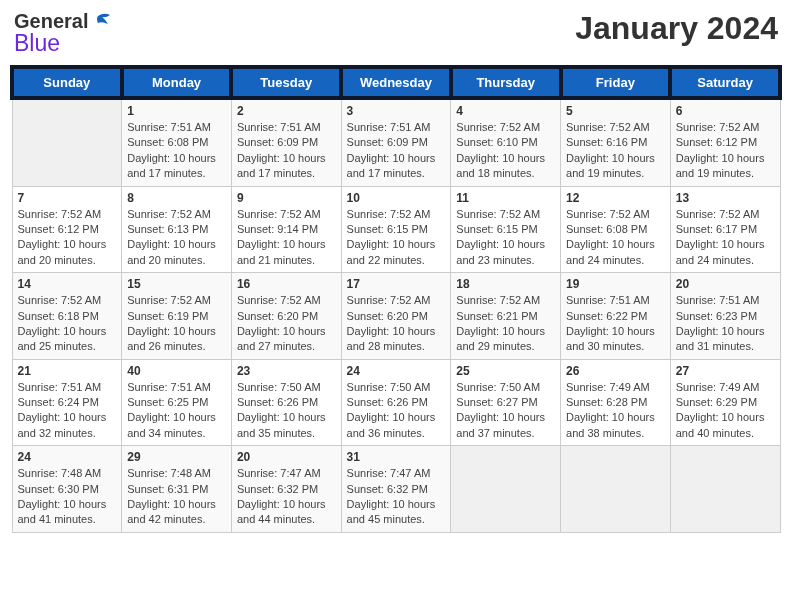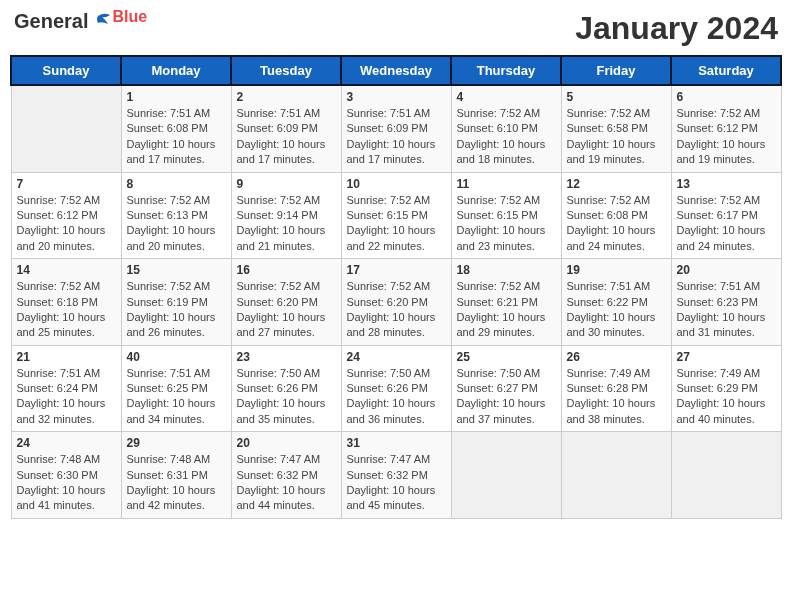--- a/index.html
+++ b/index.html
@@ -12,20 +12,21 @@
     }
     .header {
       display: flex;
       justify-content: space-between;
       align-items: flex-start;
       margin-bottom: 8px;
       padding: 0 4px;
     }
     .logo {
       display: flex;
+      flex-direction: column;
       align-items: flex-start;
     }
     .logo-row {
       display: flex;
       align-items: center;
       line-height: 1;
     }
     .title-block {
       text-align: center;
     }
@@ -42,21 +43,21 @@
       width: 100%;
       border-collapse: collapse;
       table-layout: fixed;
     }
     thead tr th {
       background-color: #1565C0;
       color: #fff;
       padding: 6px 4px;
       font-size: 13px;
       font-weight: bold;
-      border: 2px solid #0f172a;
+      border: 4px solid #0f172a;
     }
     tbody tr td {
       border: 1px solid #ccc;
       vertical-align: top;
       padding: 4px 5px;
       font-size: 10.5px;
       color: #333;
       height: 80px;
     }
     .day-number {
@@ -86,21 +87,21 @@
 
 <div class="header">
   <div class="logo">
     <div class="logo-row">
       <span style="font-size:20px;font-weight:bold;color:#333;">General</span>
       <svg width="22" height="22" viewBox="0 0 22 22" style="margin-left:2px;">
         <path d="M8 6 Q14 2 20 5 Q16 8 12 7 Q16 10 18 14 Q12 11 8 13 Q6 9 8 6Z" fill="#1565C0"></path>
       </svg>
     </div>
     <div style="margin-top:-2px;">
-      <span style="font-size:16px;font-weight:bold;color:#ef4444;">Blue</span>
+      <span style="font-size:23px;font-weight:normal;color:#6d28d9;">Blue</span>
     </div>
   </div>
   <div class="title-block">
     <div class="title-main">January 2024</div>
   </div>
 </div>
 
 <table>
   <thead>
     <tr>
@@ -145,21 +146,21 @@
         <div class="day-info">
           <div>Sunrise: 7:52 AM</div>
           <div>Sunset: 6:10 PM</div>
           <div>Daylight: 10 hours and 18 minutes.</div>
         </div>
         </td>
         <td>
           <span class="day-number">5</span>
         <div class="day-info">
           <div>Sunrise: 7:52 AM</div>
-          <div>Sunset: 6:58 PM</div>
+          <div>Sunset: 6:16 PM</div>
           <div>Daylight: 10 hours and 19 minutes.</div>
         </div>
         </td>
         <td>
           <span class="day-number">6</span>
         <div class="day-info">
           <div>Sunrise: 7:52 AM</div>
           <div>Sunset: 6:12 PM</div>
           <div>Daylight: 10 hours and 19 minutes.</div>
         </div>

